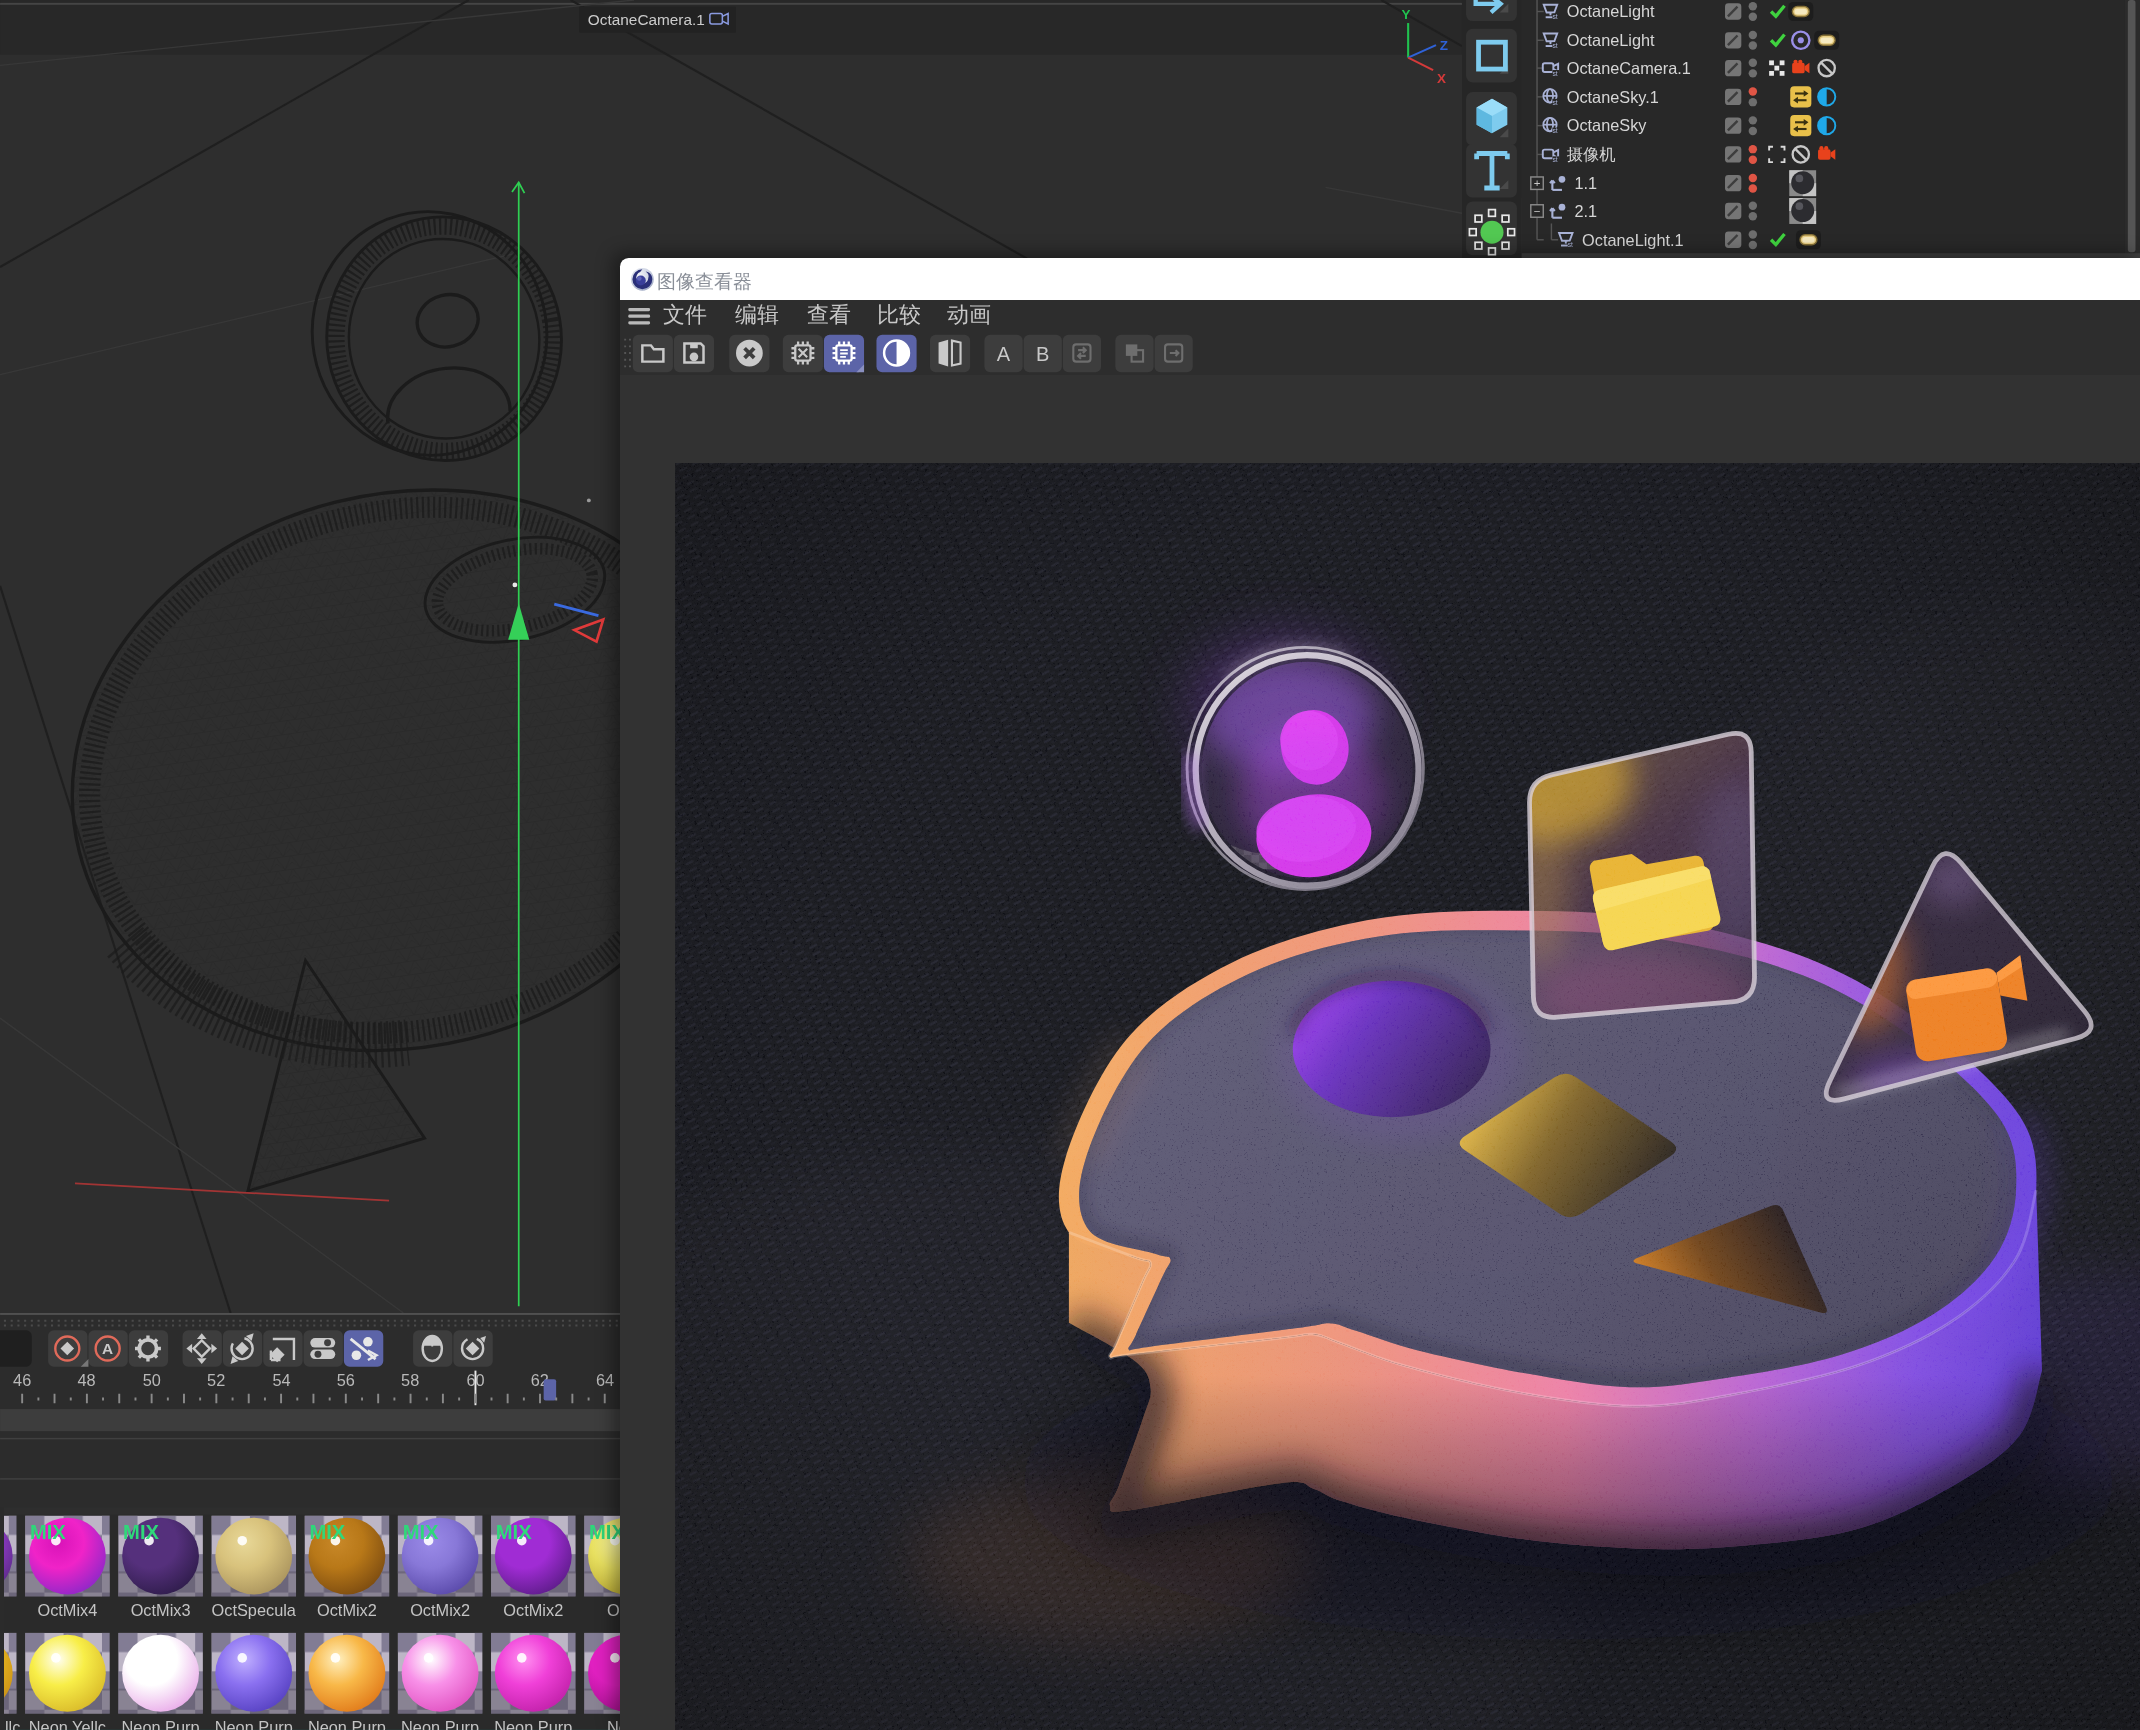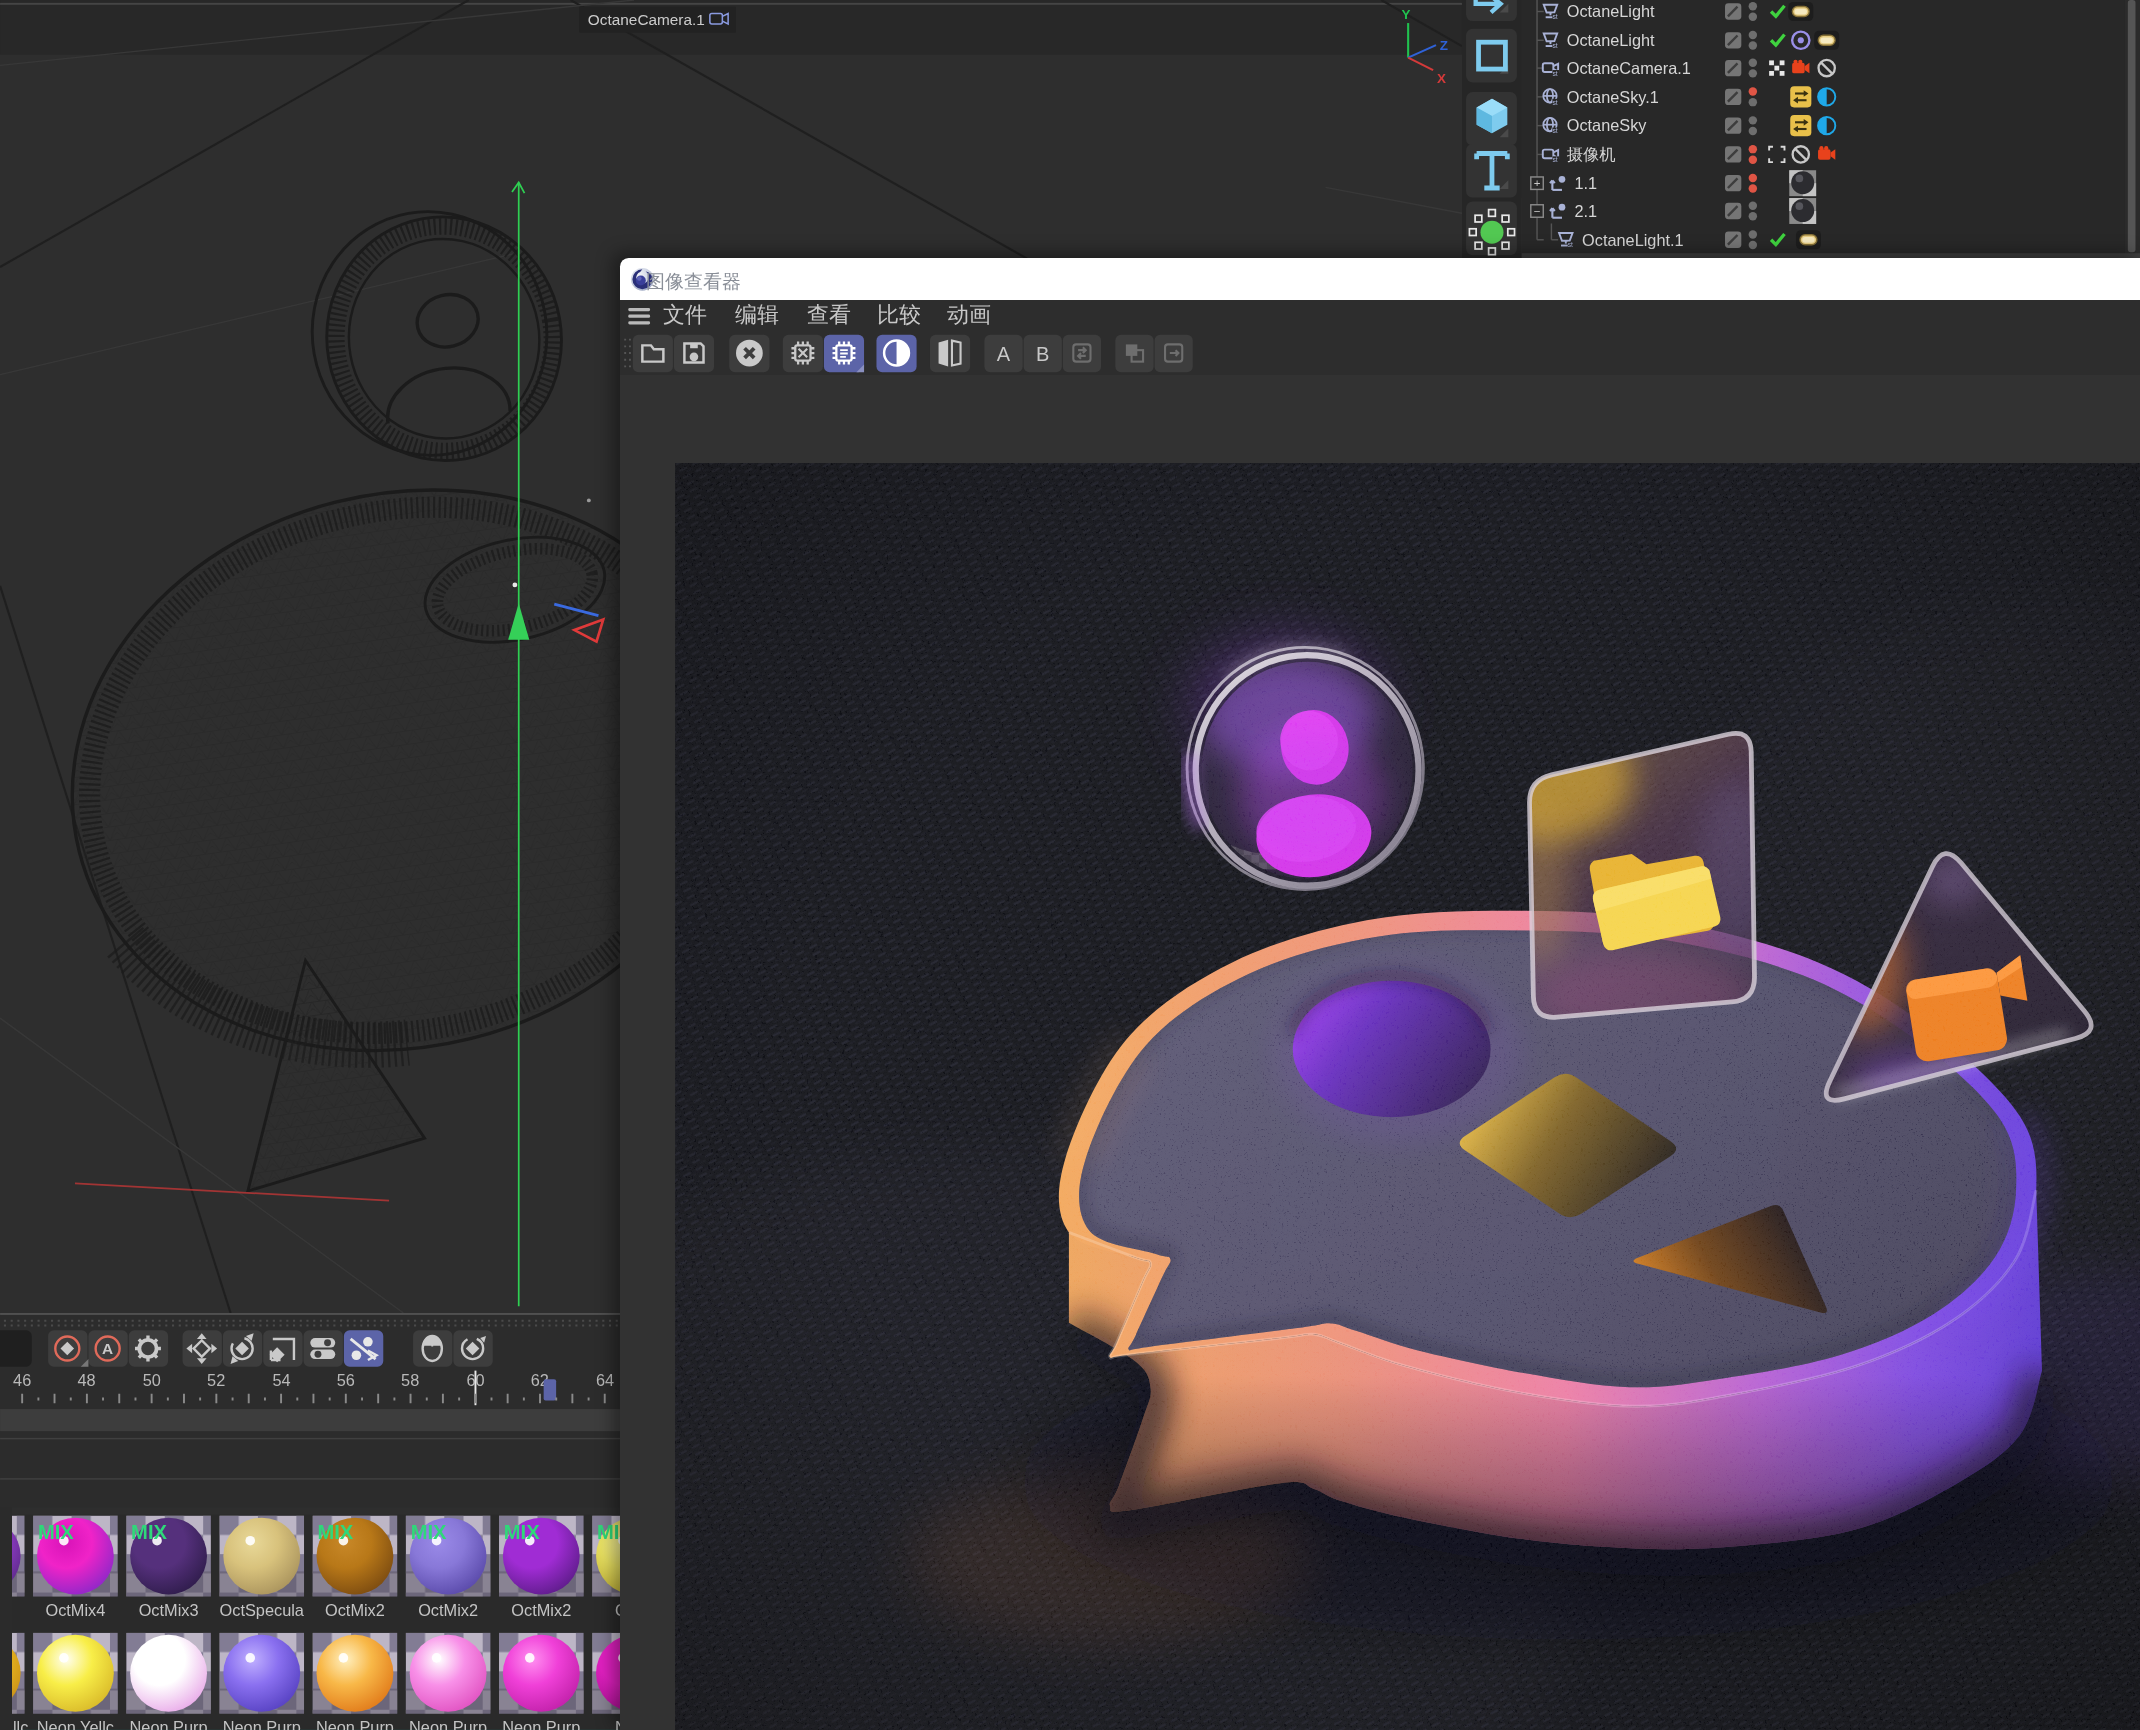--- a/index.html
+++ b/index.html
@@ -444,21 +444,21 @@
 <text x="630" y="76" font-size="17" fill="#b9b9b9" text-anchor="middle" font-family="Liberation Sans">64</text>
 <rect x="494" y="60" width="2" height="36" fill="#e8e8e8"></rect>
 <rect x="566" y="69" width="13" height="22" rx="2" fill="#5c64a8"></rect>
 <path d="M 23.0,84 v 10 M 39.9,88 v 3 M 56.7,84 v 10 M 73.6,88 v 3 M 90.4,84 v 10 M 107.2,88 v 3 M 124.1,84 v 10 M 141.0,88 v 3 M 157.8,84 v 10 M 174.7,88 v 3 M 191.5,84 v 10 M 208.3,88 v 3 M 225.2,84 v 10 M 242.1,88 v 3 M 258.9,84 v 10 M 275.8,88 v 3 M 292.6,84 v 10 M 309.5,88 v 3 M 326.3,84 v 10 M 343.2,88 v 3 M 360.0,84 v 10 M 376.9,88 v 3 M 393.7,84 v 10 M 410.6,88 v 3 M 427.4,84 v 10 M 444.3,88 v 3 M 461.1,84 v 10 M 478.0,88 v 3 M 494.8,84 v 10 M 511.7,88 v 3 M 528.5,84 v 10 M 545.4,88 v 3 M 562.2,84 v 10 M 579.1,88 v 3 M 595.9,84 v 10 M 612.8,88 v 3 M 629.6,84 v 10 M 646.5,88 v 3 M 663.3,84 v 10 M 680.2,88 v 3" stroke="#8a8a8a" stroke-width="2" fill="none"></path>
 <rect x="0" y="100" width="660" height="23" fill="#3d3d3d"></rect>
 <rect x="0" y="130" width="660" height="1.5" fill="#404040"></rect>
 <rect x="0" y="172" width="660" height="1.5" fill="#404040"></rect>
 </svg>
   </div>
 
-  <div class="abs" style="left:12px;top:1507px;width:634px;height:223px;background:#14b8a6;">
+  <div class="abs" style="left:4px;top:1507px;width:634px;height:223px;background:#14b8a6;">
     <svg width="634" height="223" style="position:absolute;left:0;top:0" id="mats" viewBox="0 0 660 232">
 <rect width="660" height="232" fill="#2a2a2a"></rect>
 <rect x="0" y="0" width="660" height="8" fill="#2e2e2e"></rect>
 <defs>
 <pattern id="mchk" width="40" height="40" patternUnits="userSpaceOnUse">
             <rect width="40" height="40" fill="#bdb6c6"></rect>
             <rect width="20" height="20" fill="#827c94"></rect>
             <rect x="20" y="20" width="20" height="20" fill="#827c94"></rect>
           </pattern>
 <radialGradient id="mg1" cx="38%" cy="32%" r="75%">
@@ -670,21 +670,21 @@
             <stop offset="0" stop-color="#f2f4f8"></stop>
               <stop offset="55%" stop-color="#cfd5e4"></stop>
               <stop offset="100%" stop-color="#9aa4c0"></stop>
           </radialGradient>
         </defs>
         <circle cx="13" cy="14" r="12" fill="url(#c4dlogo)"></circle>
         <path d="M 13 3.5 a 10.5 10.5 0 1 0 10.5 10.5 c 0 -5 -3.5 -8 -7 -8.2 c 3 1.8 3.6 4.4 2.8 6.6 a 6.4 6.4 0 1 1 -8.6 -6 z" fill="#2a2f78"></path>
         <circle cx="11.4" cy="15.2" r="5.2" fill="#3a3f9a"></circle>
         <circle cx="9.8" cy="13.2" r="2.4" fill="#6a6fc0" opacity="0.8"></circle>
       </svg>
-      <div class="abs" style="left:26px;top:10.6px;font-size:19px;color:#8a8f98;">图像查看器</div>
+      <div class="abs" style="left:37px;top:10.6px;font-size:19px;color:#8a8f98;">图像查看器</div>
     </div>
     <div class="abs" style="left:0;top:42px;width:1521px;height:32px;background:#2d2d2d;">
       <svg width="29" height="19" style="position:absolute;left:7.7px;top:6.7px" viewBox="0 0 30 20">
         <g fill="#b9b9b9">
             <rect x="0" y="1" width="23" height="3.4" rx="1.5"></rect>
             <rect x="0" y="8" width="23" height="3.4" rx="1.5"></rect>
             <rect x="0" y="15" width="23" height="3.4" rx="1.5"></rect>
           </g>
       </svg>
       <div class="abs" style="left:43px;top:0;font-size:22px;color:#c8c8c8;">

